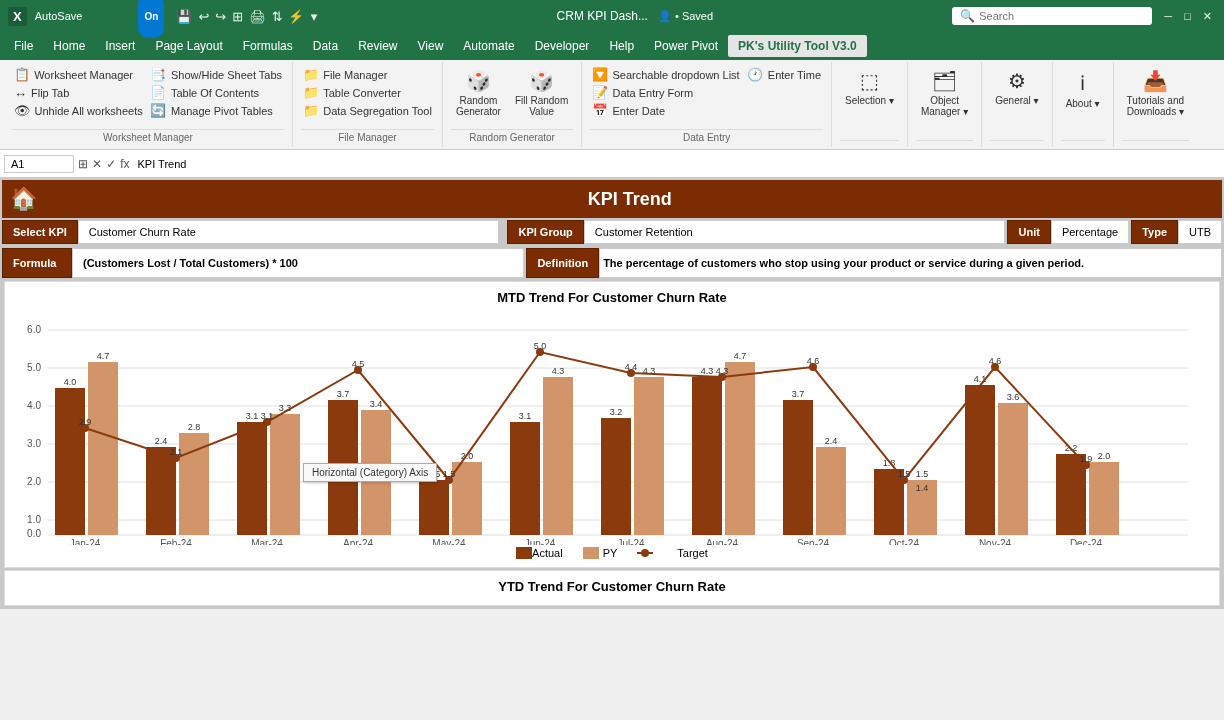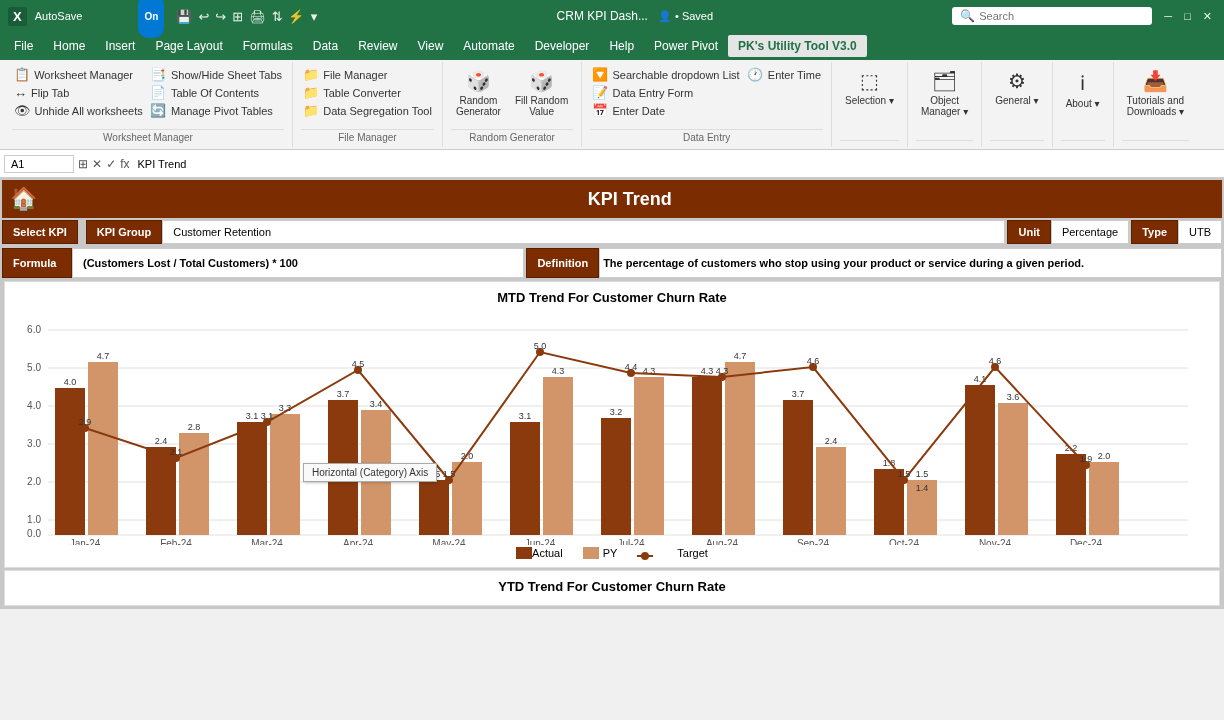--- a/index.html
+++ b/index.html
@@ -266,20 +266,21 @@
 
   <div style="display:flex; align-items:center; background:#7B2C00; color:white; padding:6px 8px; font-size:18px; font-weight:bold;">
     <span style="font-size:22px; margin-right:8px; cursor:pointer;">🏠</span>
     <span style="flex:1; text-align:center;">KPI Trend</span>
   </div>
 
   <div style="display:flex; gap:2px; background:#c8c8c8; padding:2px 0;">
 
     <div style="display:flex; flex:1; align-items:stretch;">
       <div style="background:#7B2C00; color:white; font-weight:bold; padding:5px 10px; font-size:11px; white-space:nowrap; border:1px solid #5a2000;">Select KPI</div>
+      <div style="flex:1; padding:5px 10px; font-size:11px; background:white; border:1px solid #ccc;">Customer Churn Rate</div>
       <div style="background:#7B2C00; color:white; font-weight:bold; padding:5px 10px; font-size:11px; white-space:nowrap; border:1px solid #5a2000; margin-left:8px;">KPI Group</div>
       <div style="flex:1; padding:5px 10px; font-size:11px; background:white; border:1px solid #ccc;">Customer Retention</div>
       <div style="background:#7B2C00; color:white; font-weight:bold; padding:5px 10px; font-size:11px; white-space:nowrap; border:1px solid #5a2000; margin-left:2px;">Unit</div>
       <div style="padding:5px 10px; font-size:11px; background:white; border:1px solid #ccc;">Percentage</div>
       <div style="background:#7B2C00; color:white; font-weight:bold; padding:5px 10px; font-size:11px; white-space:nowrap; border:1px solid #5a2000; margin-left:2px;">Type</div>
       <div style="padding:5px 10px; font-size:11px; background:white; border:1px solid #ccc;">UTB</div>
     </div>
   </div>
 
   <div style="display:flex; gap:2px; background:#c8c8c8; padding:2px 0;">
@@ -433,21 +434,21 @@
 
       <div style="display:flex; justify-content:center; gap:20px; margin-top:2px;">
         <div style="display:flex; align-items:center; gap:0;">
           <div style="width:16px; height:12px; background:#8B3A0E;"></div>
           <span>Actual</span>
         </div>
         <div style="display:flex; align-items:center; gap:4px;">
           <div style="width:16px; height:12px; background:#D2956A;"></div>
           <span>PY</span>
         </div>
-        <div style="display:flex; align-items:center; gap:20px;">
+        <div style="display:flex; align-items:flex-start; gap:20px;">
           <div style="width:16px; height:2px; background:#8B3A0E; margin-top:5px; position:relative;">
             <div style="width:8px; height:8px; border-radius:50%; background:#8B3A0E; position:absolute; top:-3px; left:4px;"></div>
           </div>
           <span style="margin-left:4px;">Target</span>
         </div>
       </div>
     </div>
   </div>
 
   <div class="chart-wrap" style="margin-top:2px; height:36px; overflow:hidden;">

